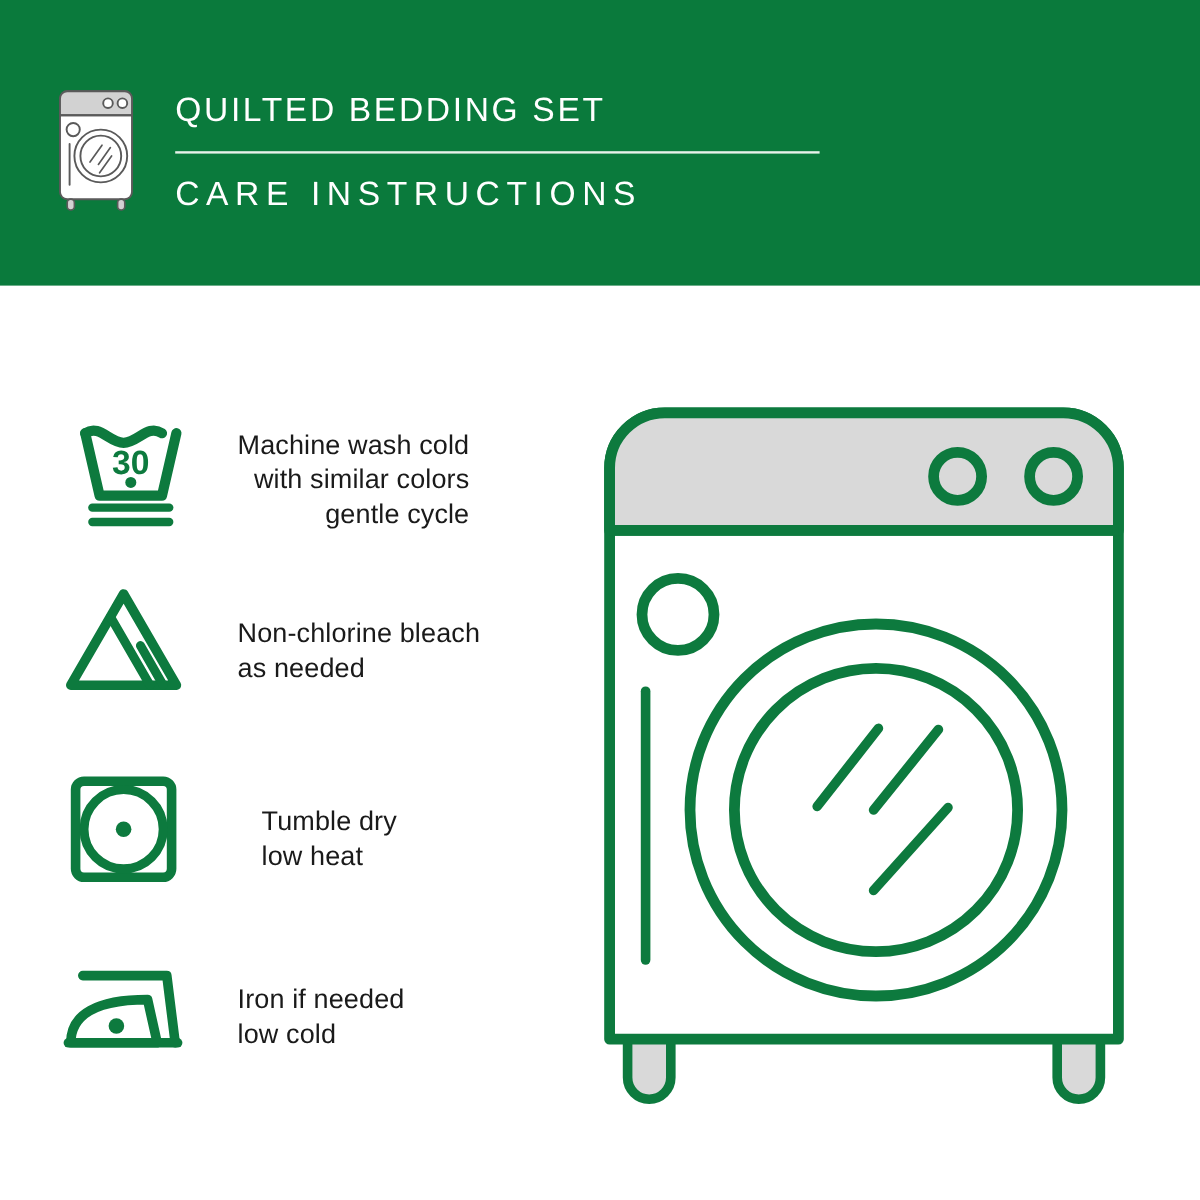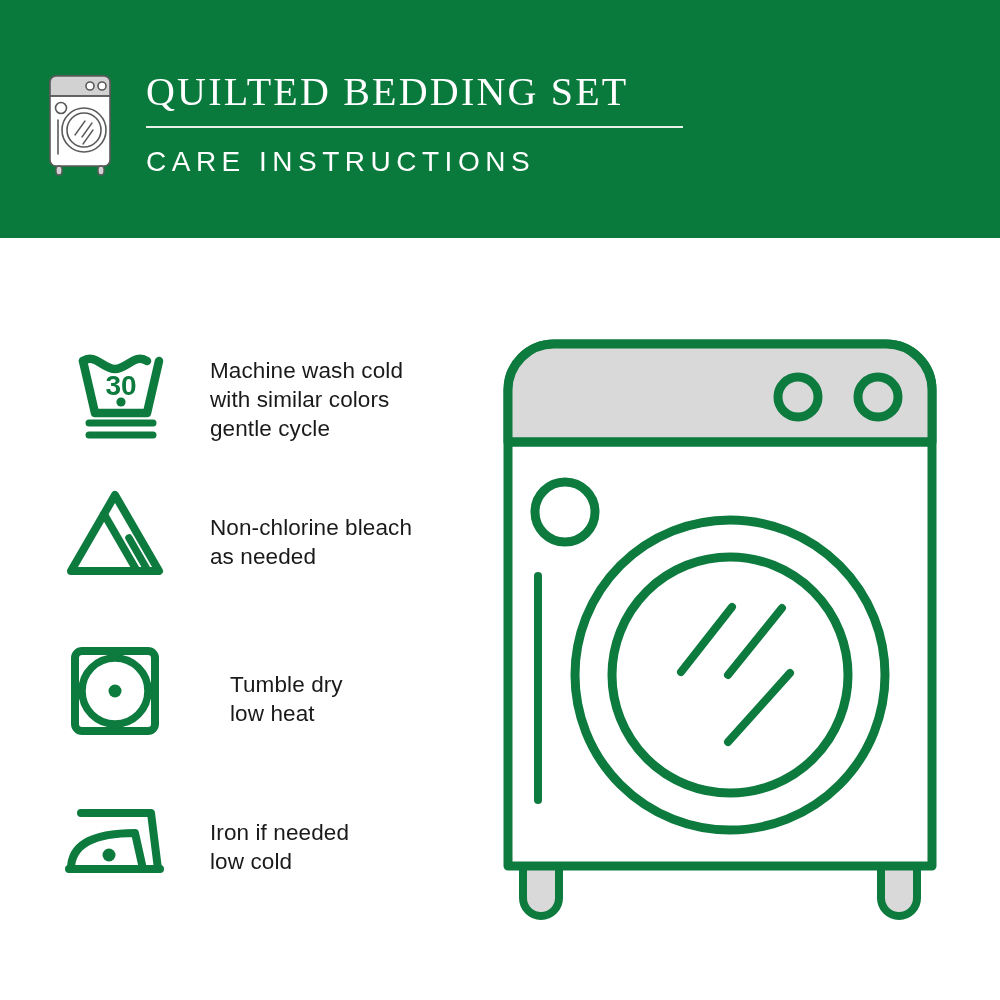--- a/index.html
+++ b/index.html
@@ -35,22 +35,22 @@
     width: 72px;
     height: 108px;
   }
   .header-text {
     position: absolute;
     left: 146px;
     top: 66px;
     width: 560px;
   }
   .title-line1 {
-    font-family: Liberation Serif, serif;
-    font-size: 40px;
+    font-family: Liberation Sans, sans-serif;
+    font-size: 28px;
     font-weight: 400;
     color: #ffffff;
     letter-spacing: 2.2px;
     line-height: 52px;
     white-space: nowrap;
   }
   .title-rule {
     height: 1.5px;
     background: #e8f2ea;
     width: 537px;
@@ -66,21 +66,20 @@
     white-space: nowrap;
   }
 
   
   .rows {
     position: absolute;
     left: 0;
     top: 238px;
     width: 470px;
     height: 762px;
-    margin-left: 12px;
   }
   .care-row {
     position: absolute;
     left: 0;
     width: 470px;
     display: flex;
     align-items: flex-start;
   }
   .row-icon {
     width: 115px;
@@ -97,21 +96,21 @@
     font-weight: 400;
     line-height: 29px;
     color: #1a1a1a;
     letter-spacing: 0.1px;
     white-space: pre-line;
   }
   #row-0 { top: 105px; }
   #row-1 { top: 245px; }
   #row-2 { top: 405px; gap: 20px; }
   #row-3 { top: 555px; }
-  #row-0 .row-text { margin-top: 13px; }
+  #row-0 .row-text { margin-top: 13px; text-align: right; }
   #row-1 .row-text { margin-top: 30px; }
   #row-2 .row-text { margin-top: 27px; }
   #row-3 .row-text { margin-top: 25px; }
 
   
   .machine-wrap {
     position: absolute;
     left: 485px;
     top: 320px;
     width: 495px;

